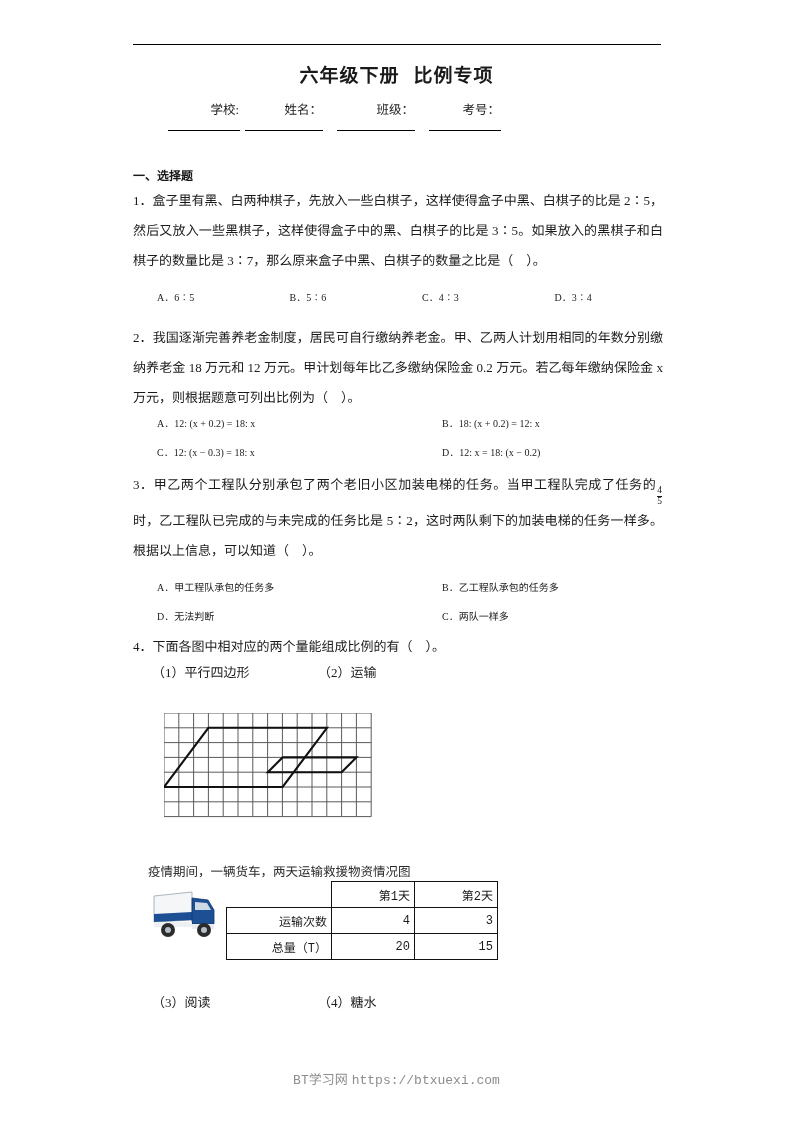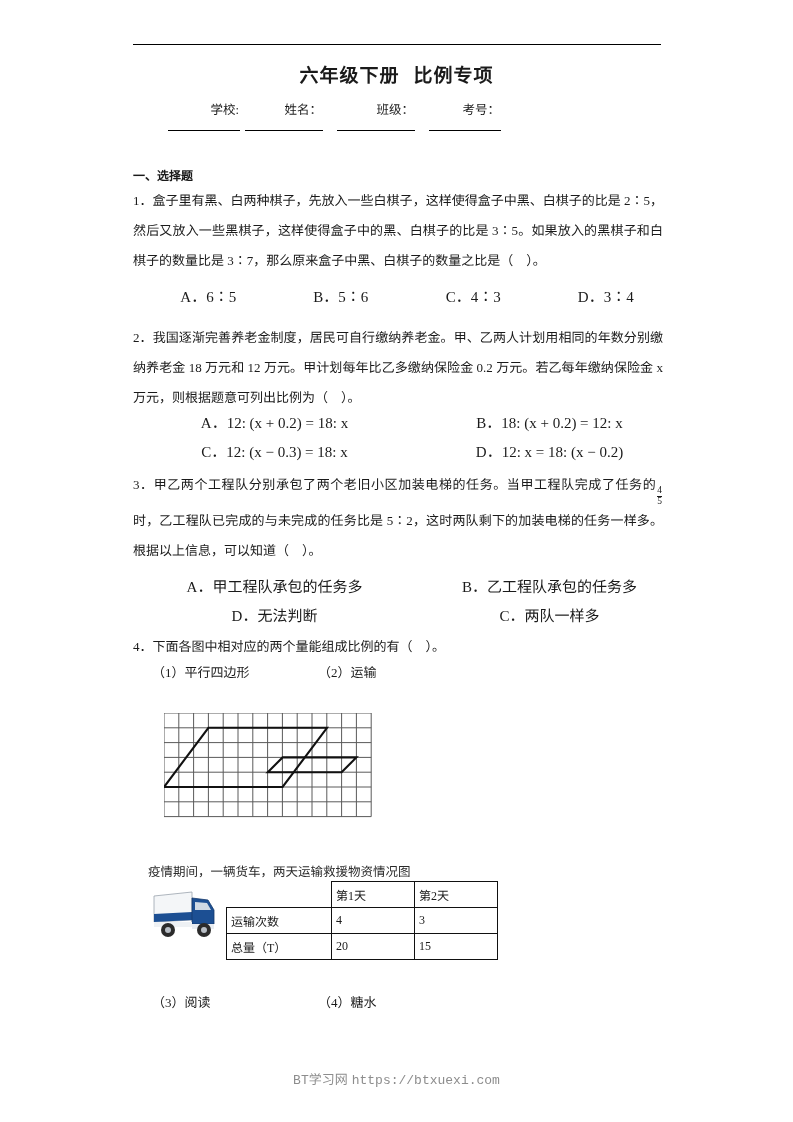--- a/index.html
+++ b/index.html
@@ -80,25 +80,24 @@
     position: absolute;
     left: 133px;
     width: 530px;
     font-size: 13px;
     line-height: 30px;
     text-align: justify;
   }
   .q .num { }
   .opts {
     position: absolute;
-    left: 133px;
+    left: 139px;
     width: 530px;
-    font-size: 15px;
+    font-size: 10px;
     line-height: 29px;
-    text-align: center;
   }
   .opt-row {
     display: flex;
     width: 530px;
   }
   .opt {
     display: block;
   }
   .w4 > .opt { width: 25%; padding-left: 18px; box-sizing: border-box; }
   .w2 > .opt { width: 50%; padding-left: 18px; box-sizing: border-box; }
@@ -147,23 +146,24 @@
   .data-table {
     position: absolute;
     left: 226px;
     top: 881px;
     border-collapse: collapse;
     font-size: 12px;
   }
   .data-table td {
     border: 1px solid #111;
     height: 25px;
-    text-align: left;
+    text-align: right;
     vertical-align: middle;
     padding: 0 4px;
+    font-family: Liberation Mono, monospace;
   }
   .data-table td.rowhead { width: 96px; }
   .data-table td.col { width: 74px; }
   .data-table td.corner { border-left: none; border-top: none; }
 
   
   .footer {
     position: absolute;
     left: 0;
     top: 1069px;

